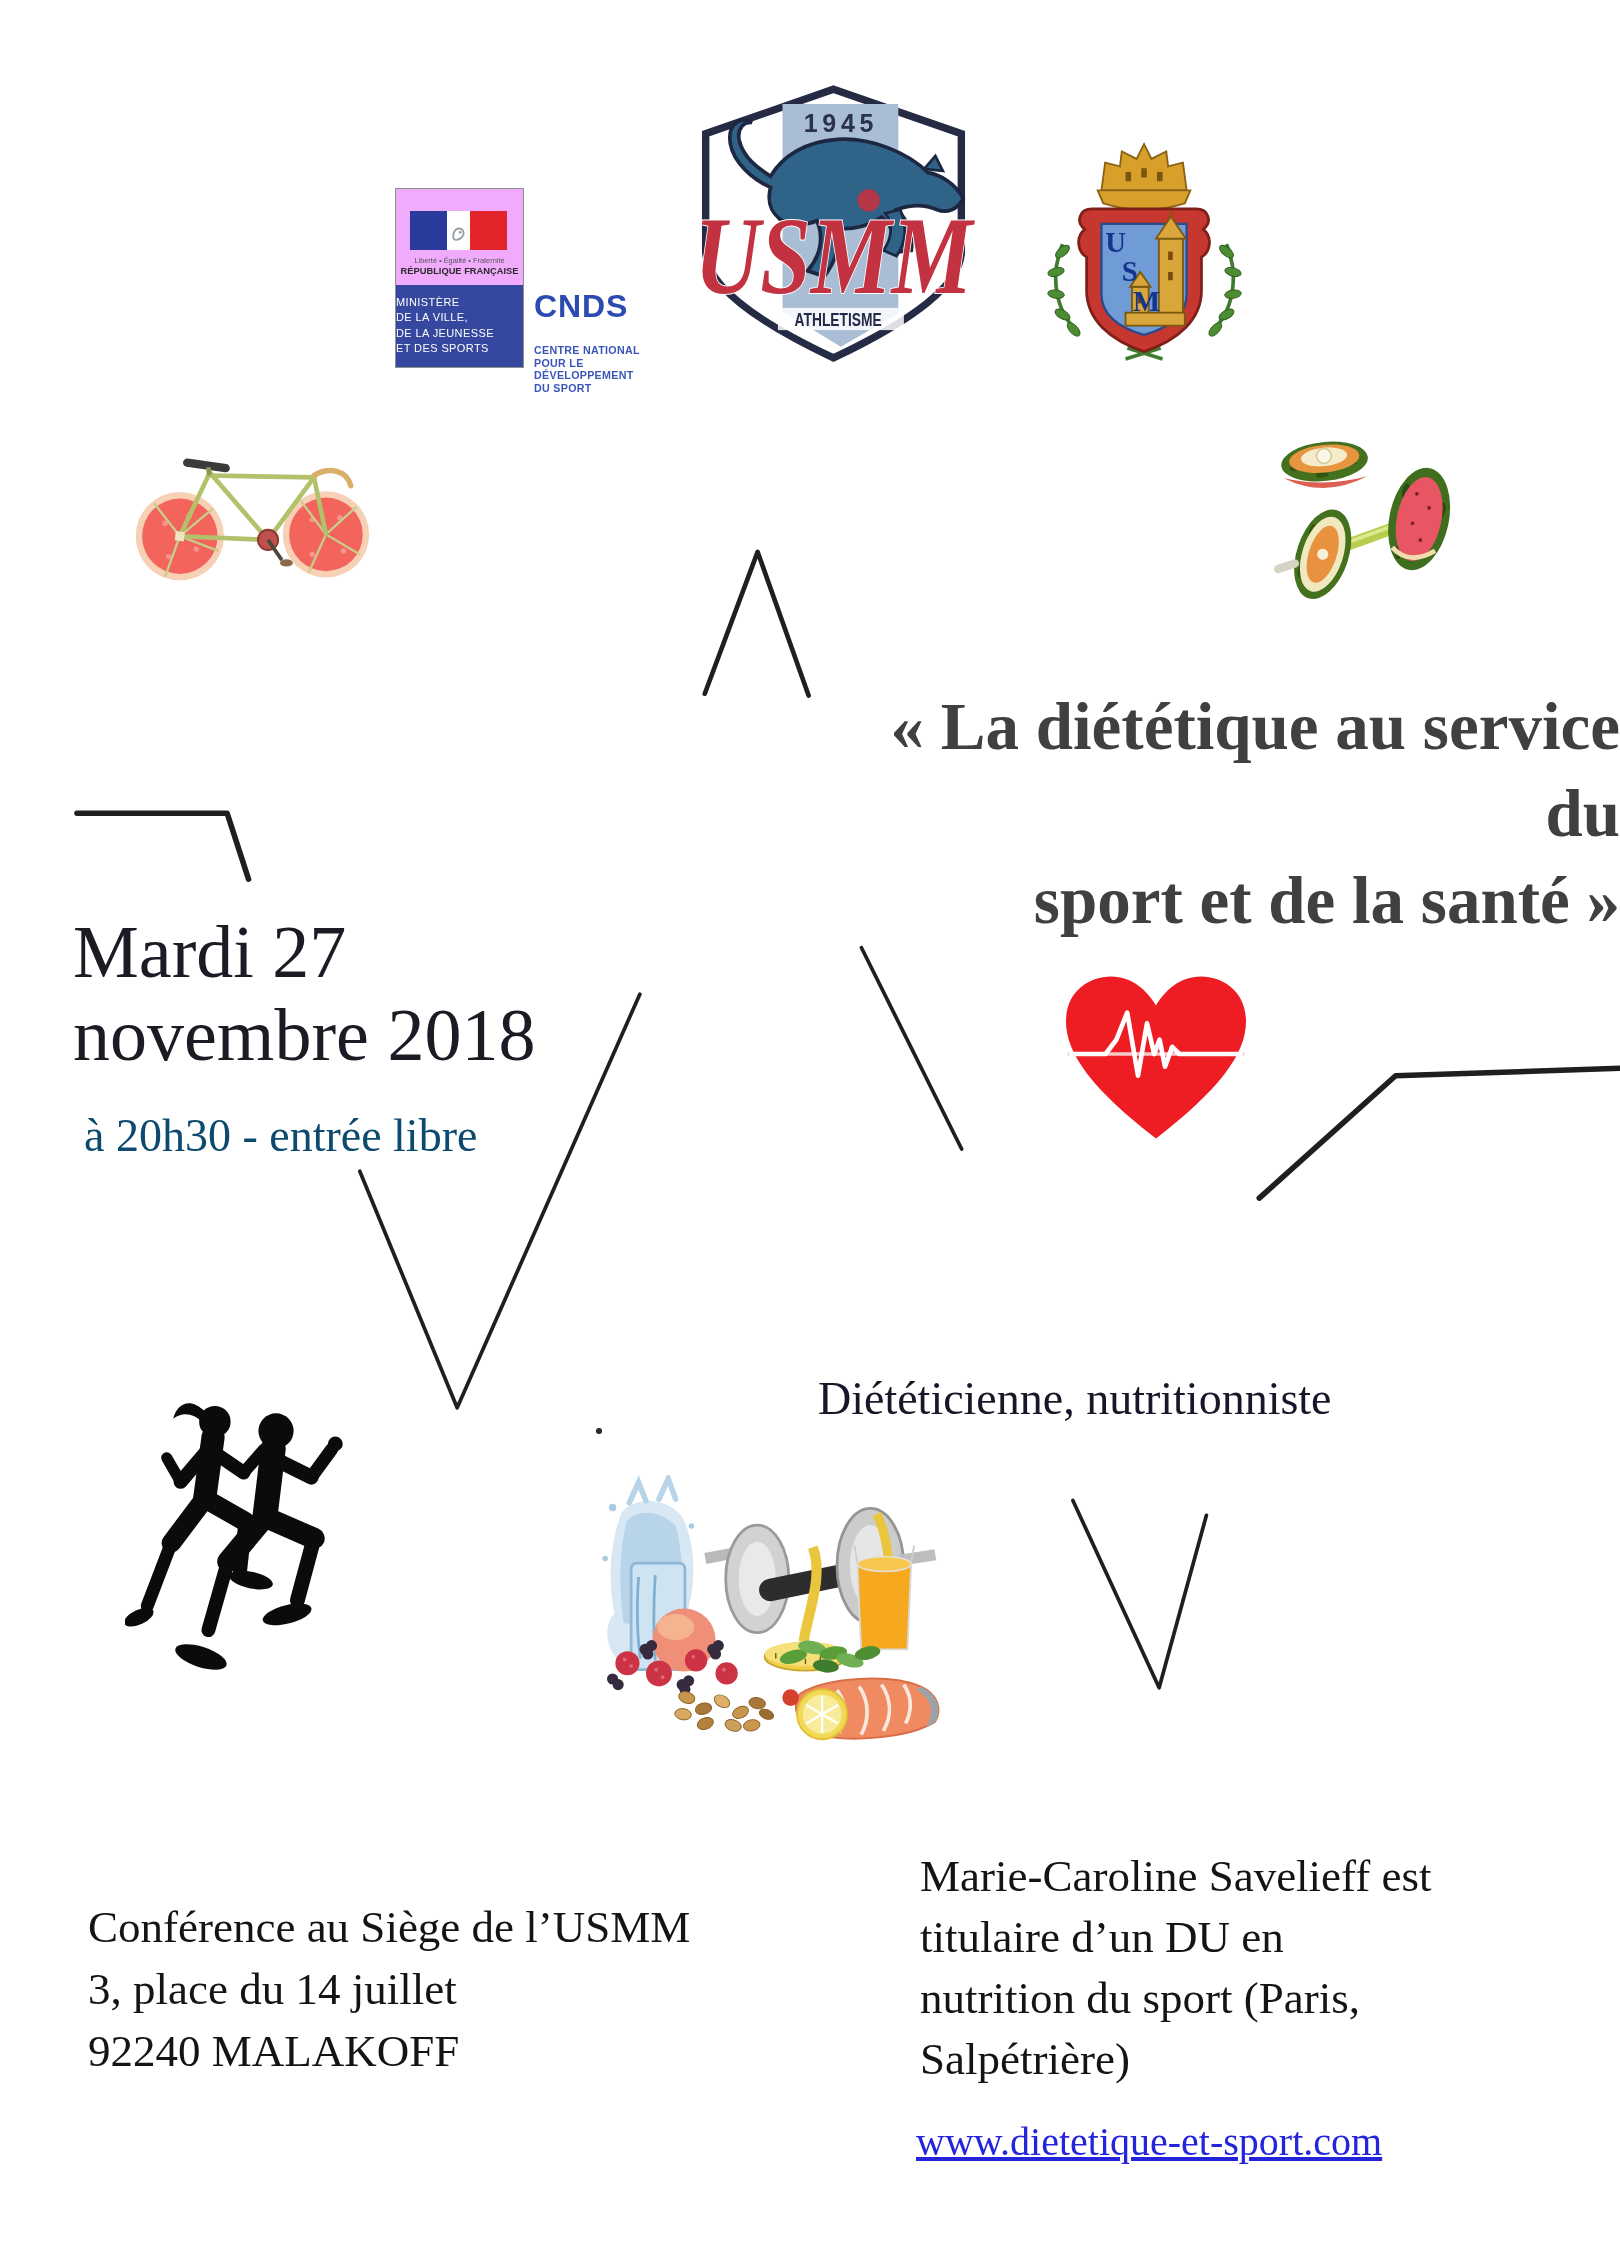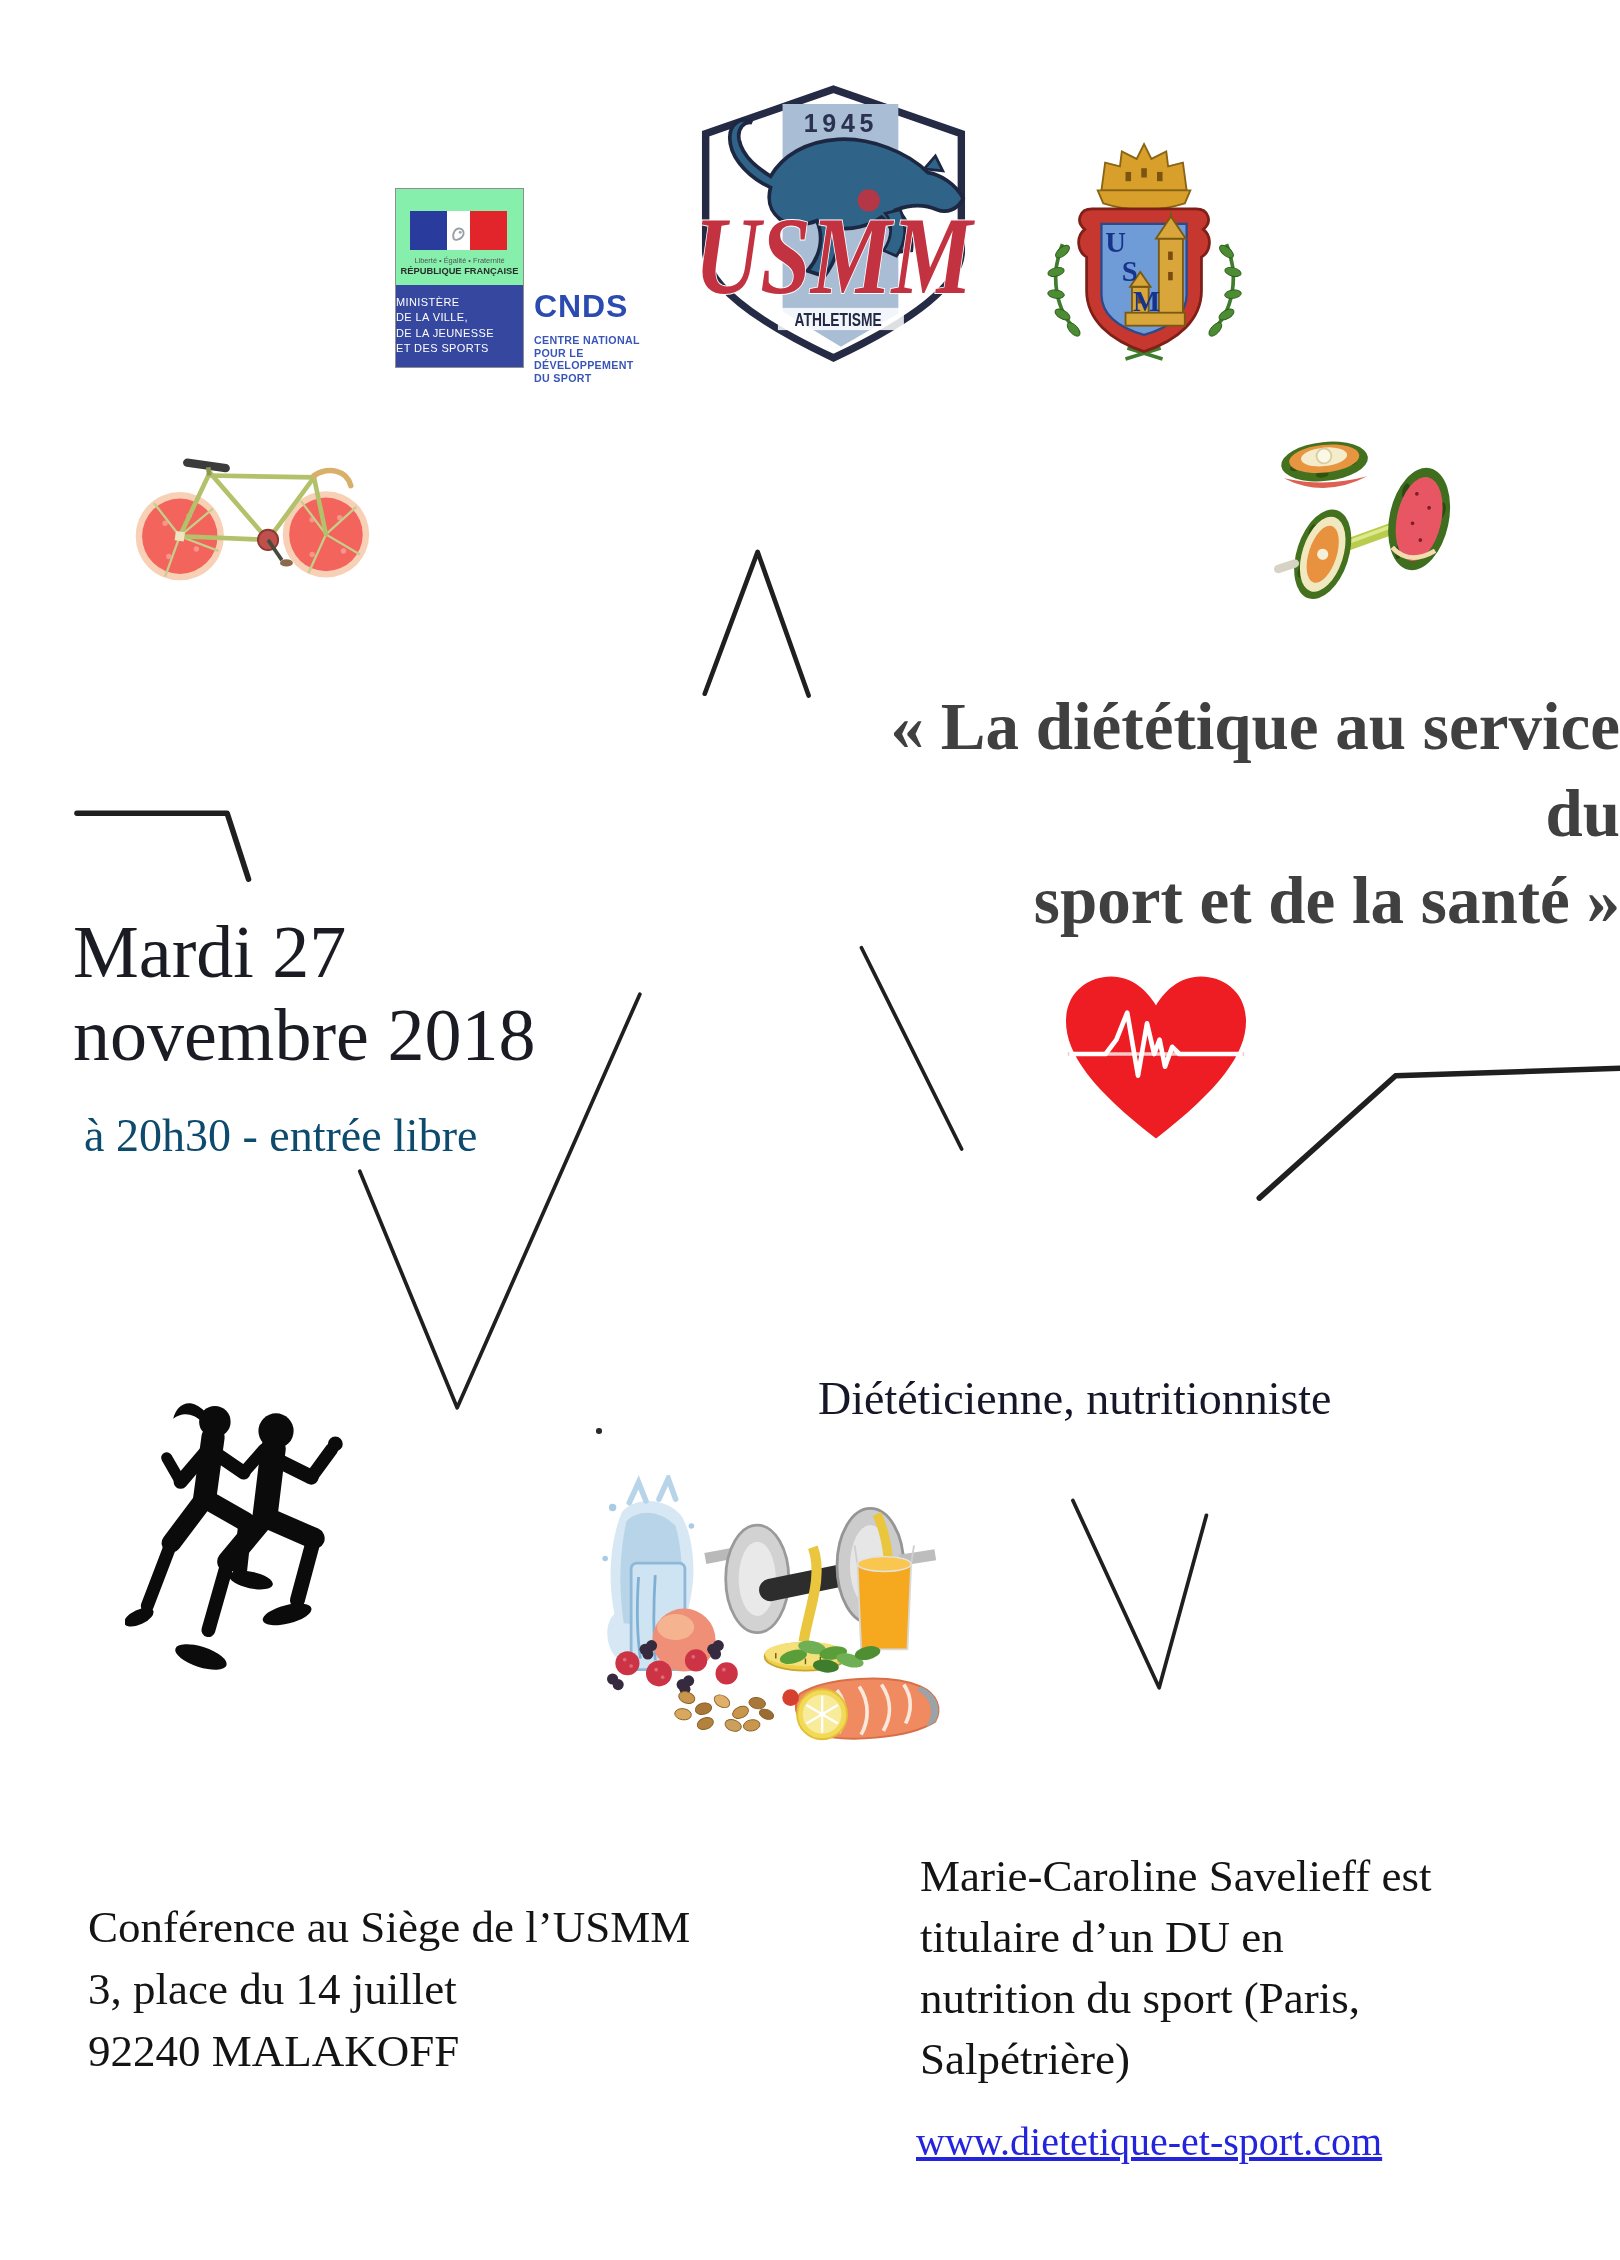--- a/index.html
+++ b/index.html
@@ -2,36 +2,36 @@
 <html style="font-size:15px"><head>
 <meta charset="utf-8">
 <style>
   html,body{margin:0;padding:0;background:#ffffff;}
   .page{position:relative;width:1620px;height:2260px;background:#ffffff;overflow:hidden;
         font-family:"Liberation Serif", serif;color:#161616;}
   .abs{position:absolute;}
 
   
   .min-wrap{position:absolute;left:395px;top:188px;width:306px;height:186px;}
-  .min-box{position:absolute;left:0;top:0;width:127px;height:178px;border:1.9px solid #8f8f8f;background:#86efac;}
+  .min-box{position:absolute;left:0;top:0;width:127px;height:178px;border:1.9px solid #8f8f8f;background:#f0abfc;}
   .flag{position:absolute;left:14px;top:22px;width:97px;height:39px;display:flex;}
   .flag .fb{width:37px;background:#2a3b9e;}
   .flag .fw{width:23px;background:#ffffff;position:relative;}
   .flag .fr{width:37px;background:#e1252b;}
   .marianne{position:absolute;left:2.8px;top:13px;width:16.7px;height:18.6px;}
   .motto{position:absolute;left:0;top:67px;width:100%;text-align:center;white-space:nowrap;
          font:400 7.4px/9.3px "Liberation Sans", sans-serif;color:#555;}
   .republic{position:absolute;left:0;top:77px;width:100%;text-align:center;white-space:nowrap;
          font:700 9.3px/11px "Liberation Sans", sans-serif;color:#2b2b2b;}
   .min-blue{position:absolute;left:0;bottom:0;width:100%;height:82px;background:#35479e;color:#ffffff;
          text-align:left;font:400 11px/15.3px "Liberation Sans", sans-serif;letter-spacing:0.4px;
          padding-top:10.2px;box-sizing:border-box;}
   .cnds{position:absolute;left:139px;top:102px;width:165px;}
   .cnds-word{font:700 32px/32px "Liberation Sans", sans-serif;color:#2b4bb0;letter-spacing:0.9px;}
-  .cnds-sub{margin-top:12px;font:700 10.7px/12.5px "Liberation Sans", sans-serif;color:#3a55b8;letter-spacing:0.3px;}
+  .cnds-sub{margin-top:22px;font:700 10.7px/12.5px "Liberation Sans", sans-serif;color:#3a55b8;letter-spacing:0.3px;}
 
   
   .title{position:absolute;left:0;top:683px;width:100%;text-align:right;
          font:700 67px/87px "Liberation Serif", serif;color:#404040;}
   .date{position:absolute;left:63px;top:911px;font:400 74px/83px "Liberation Serif", serif;color:#1b1b24;margin-left:10px;}
   .time{position:absolute;left:84px;top:1109px;font:400 46px/54px "Liberation Serif", serif;color:#0c4a6e;}
   .speaker{position:absolute;left:818px;top:1165px;font:400 63px/87px "Liberation Serif", serif;color:#161616;}
   .speaker .par{font-size:43px;}
   .role{position:absolute;left:818px;top:1373px;font:400 46px/52px "Liberation Serif", serif;color:#17172a;}
   .venue{position:absolute;left:88px;top:1896px;font:400 45px/62px "Liberation Serif", serif;color:#141414;}

